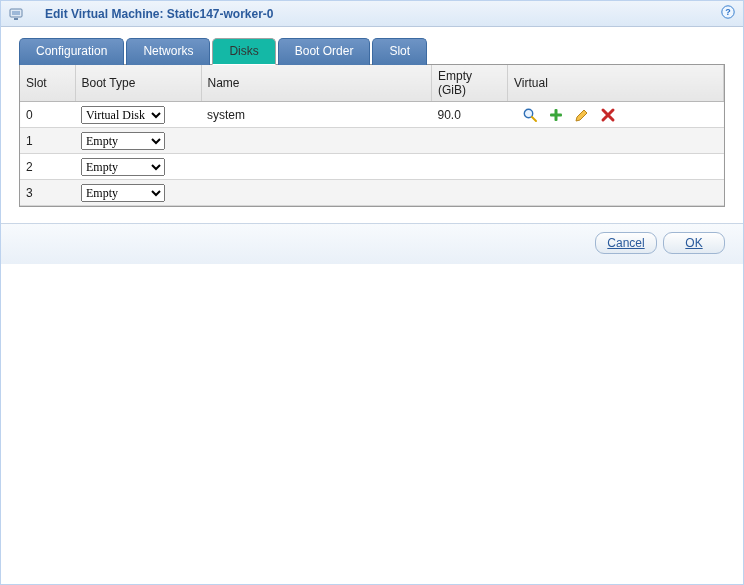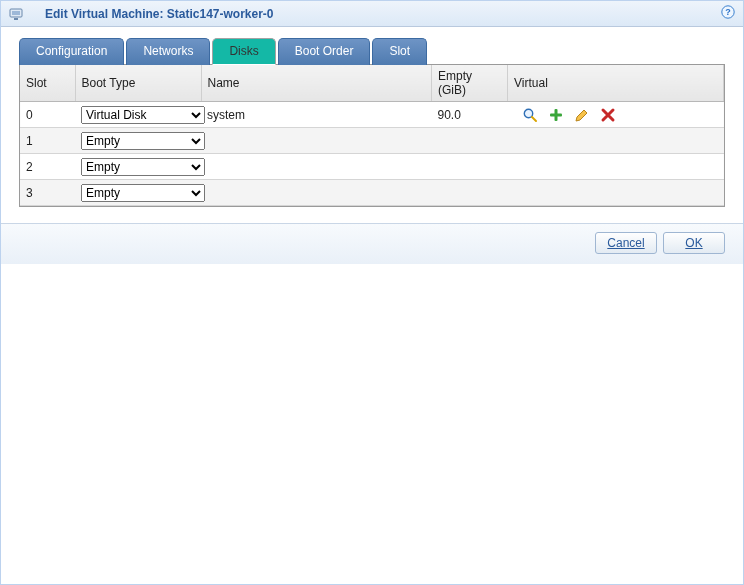--- a/index.html
+++ b/index.html
@@ -104,22 +104,23 @@
   }
   .grid td {
     padding: 2px 6px;
     border-bottom: 1px solid #d5d5d5;
     height: 26px;
     vertical-align: middle;
     color: #222;
   }
   .grid tbody tr:nth-child(even) td { background: #f4f4f4; }
   select.disk-type {
-    width: 124px;
-    font-size: 12px;
+    width: 84px;
+    font-size: 12px;
+    font-family: Liberation Serif, serif;
   }
   .actions-cell {
     display: flex;
     gap: 10px;
     align-items: center;
     padding-left: 8px;
   }
   .icon-btn { cursor: pointer; display: inline-flex; }
   svg { display: block; }
   .footer {
@@ -127,21 +128,21 @@
     justify-content: flex-end;
     padding: 8px 18px 10px;
     gap: 6px;
     background: linear-gradient(#f7fafd, #e9f0f8);
     border-top: 1px solid #c9d6e6;
   }
   .btn {
     min-width: 62px;
     padding: 3px 10px;
     border: 1px solid #9fb6d2;
-    border-radius: 3px;
+    border-radius: 9px;
     background: linear-gradient(#fefefe, #e3ebf3);
     color: #2a5a9c;
     text-decoration: underline;
     cursor: pointer;
     font-size: 12px;
     text-align: center;
   }
   .grid-body-fill { flex: 1; background: #fff; }
 </style>
 </head>

